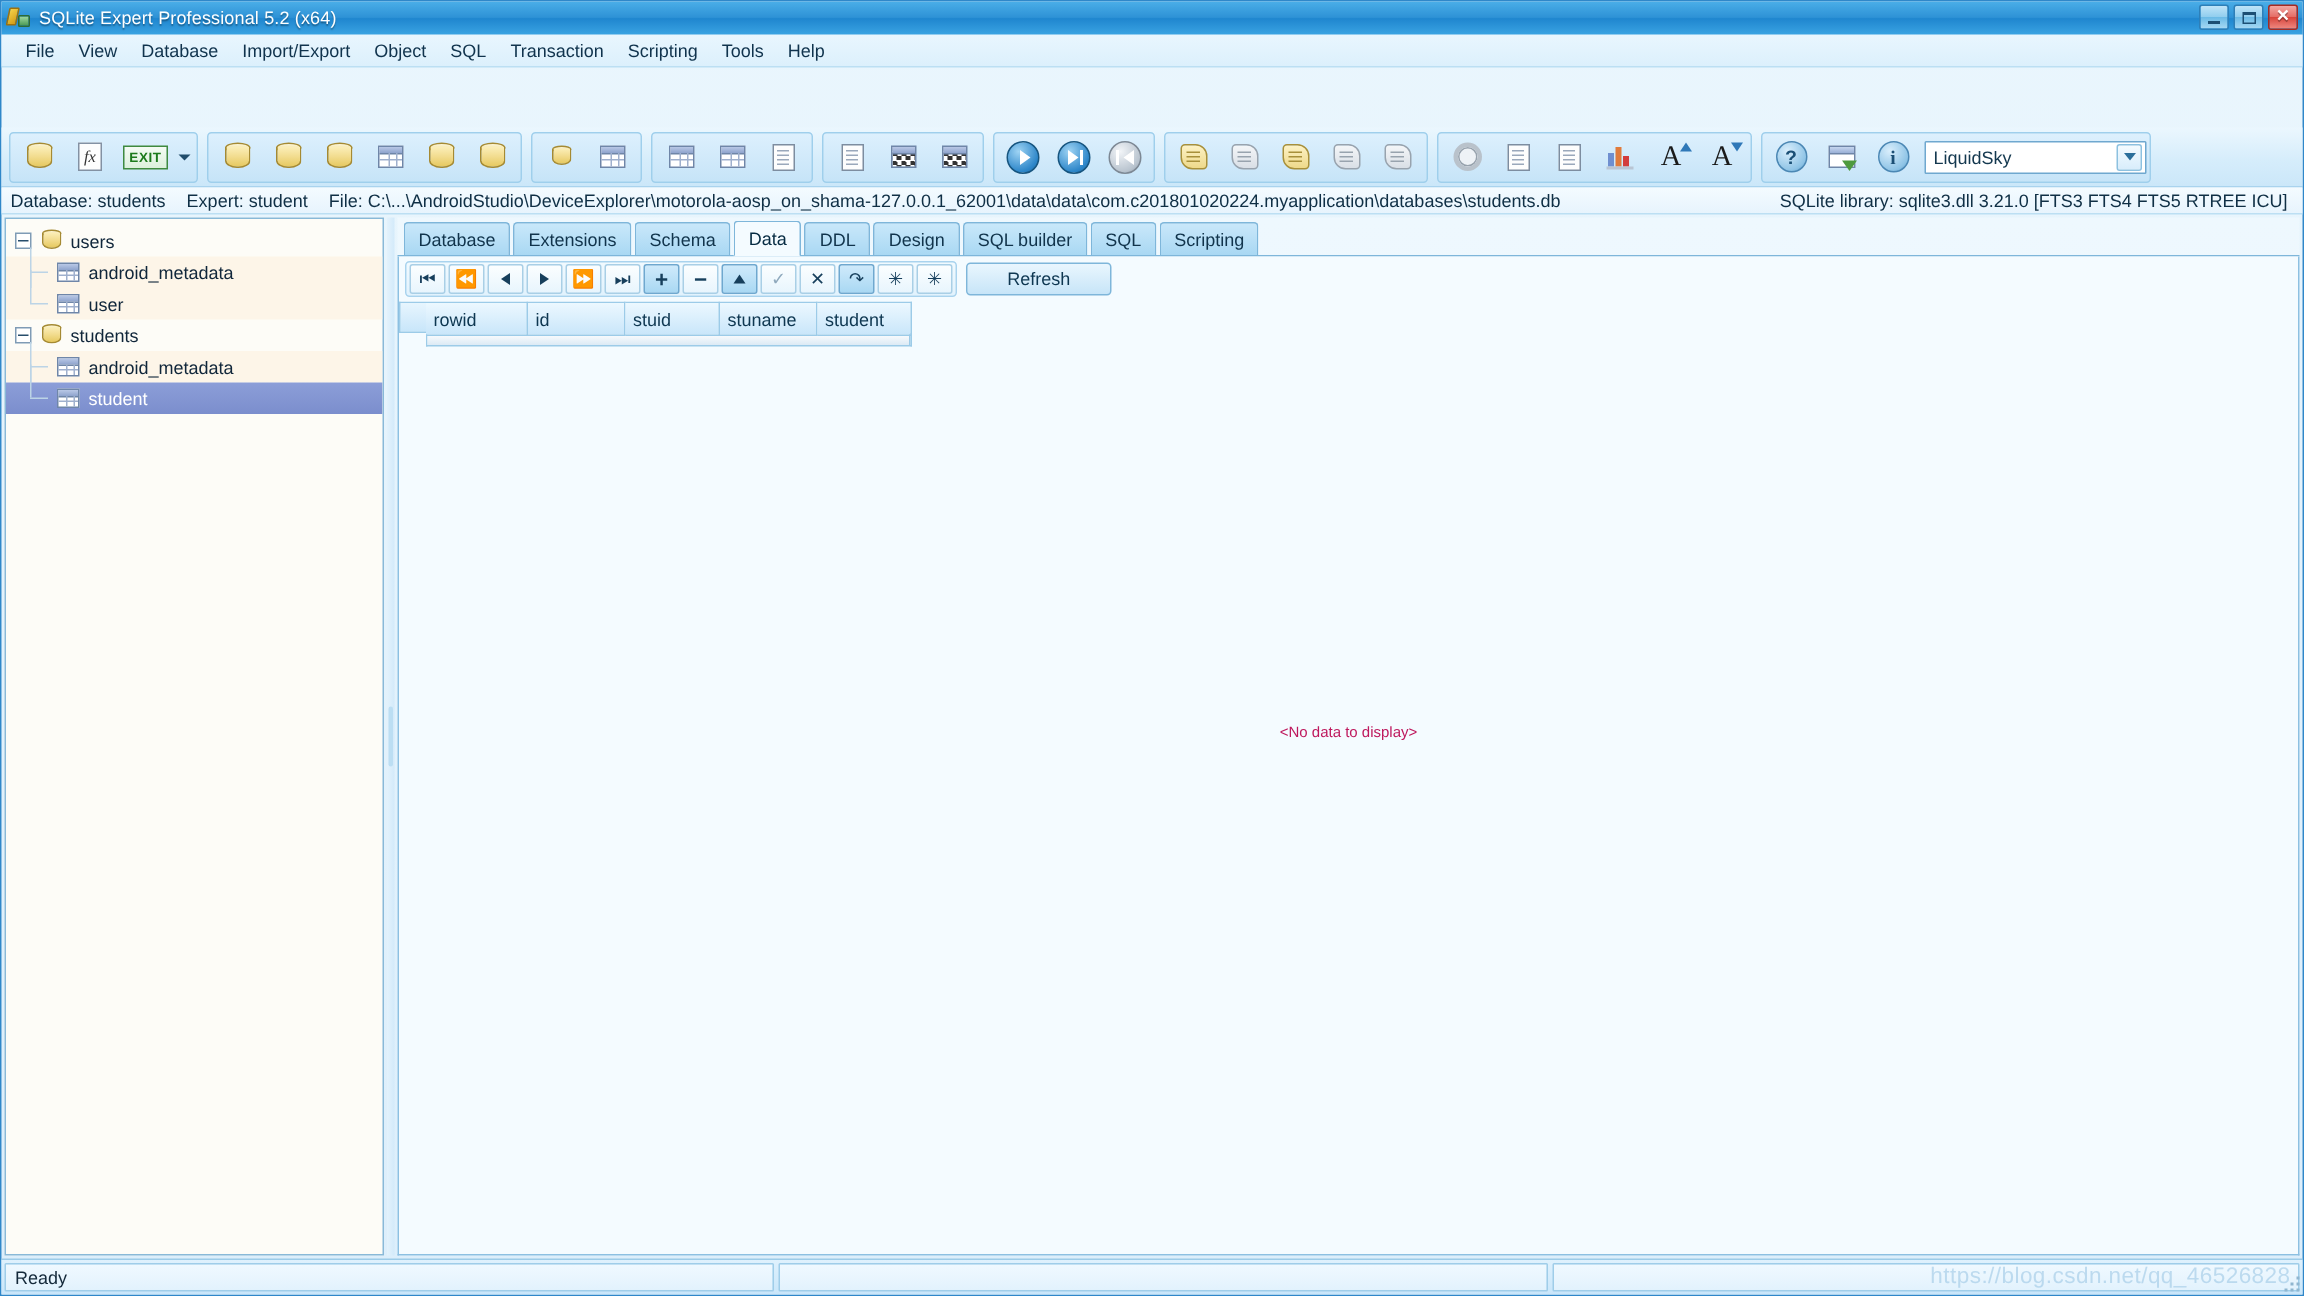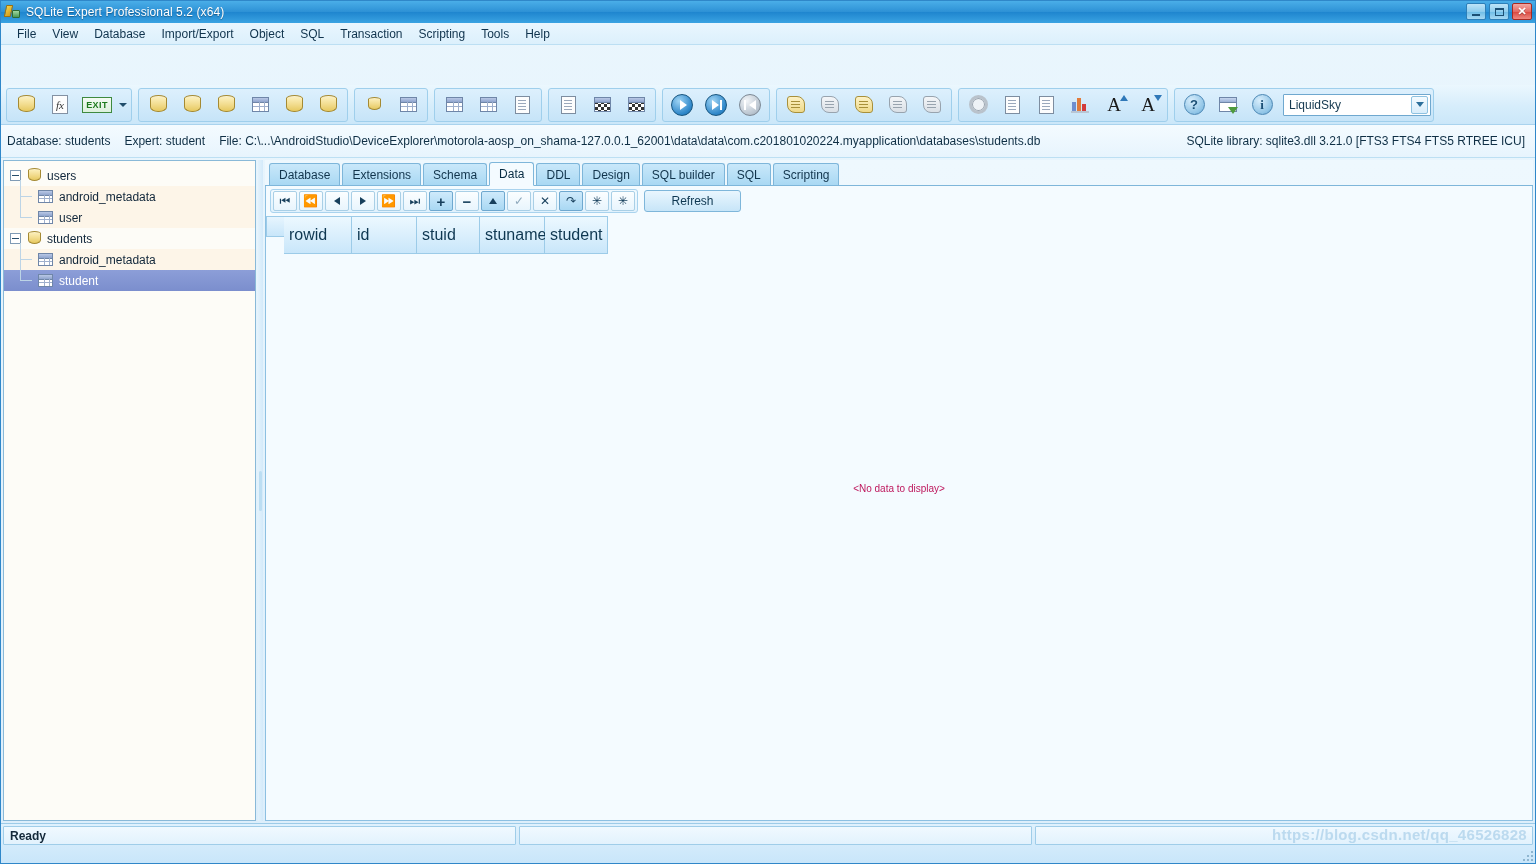--- a/index.html
+++ b/index.html
@@ -212,21 +212,21 @@
   }
   .combo-theme .arrow {
     width: 17px; height: 18px; border: 1px solid #8dc1e0; border-radius: 2px;
     background: linear-gradient(180deg,#f4fbff,#d8edfb);
     display:flex;align-items:center;justify-content:center;
   }
   .combo-theme .arrow span { width:0;height:0;border-left:4px solid transparent;border-right:4px solid transparent;border-top:5px solid #2c6f9b; }
 
   
   .infobar {
-    height: 33px; display: flex; align-items: center;
+    height: 18px; display: flex; align-items: center;
     background: linear-gradient(180deg,#f4fbff,#e7f4fd);
     border-bottom: 1px solid #bcdff3;
     padding: 0 6px; font-size: 12px; color:#0f2f45;
     flex: 0 0 auto; white-space: nowrap; overflow: hidden;
   }
   .infobar .seg { margin-right: 14px; }
   .infobar .right { margin-left: auto; margin-right: 4px; }
 
   
   .body-split { display: flex; flex: 1 1 auto; min-height: 0; padding: 2px; gap: 2px; }
@@ -334,24 +334,24 @@
 
   
   .gridwrap { flex: 1 1 auto; min-height: 0; position: relative; overflow: hidden; }
   .gridhdr { display: flex; height: 21px; }
   .gh-corner {
     width: 18px; flex: 0 0 18px;
     background: linear-gradient(180deg,#e7f5fe,#c8e6fa);
     border: 1px solid #9ccbe8; border-right: none;
   }
   .gh-cell {
-    height: 38px; display: flex; align-items: center; padding-left: 5px;
+    height: 23px; display: flex; align-items: center; padding-left: 5px;
     background: linear-gradient(180deg,#ecf8ff,#c9e6fa);
     border: 1px solid #9ccbe8; border-left: none;
-    font-size: 16px; color: #0e3751; white-space: nowrap; cursor: pointer;
+    font-size: 12px; color: #0e3751; white-space: nowrap; cursor: pointer;
   }
   .filterrow { display: flex; height: 22px; }
   .fr-btn {
     width: 18px; flex: 0 0 18px;
     border: 1px solid #9ccbe8; border-top: none; border-right: none;
     background: #f4fbff;
     display:flex; align-items:center; justify-content:center; cursor:pointer;
   }
   .funnel { width:0;height:0;border-left:5px solid transparent;border-right:5px solid transparent;border-top:7px solid #123a56; position:relative;}
   .funnel::after{content:'';position:absolute;left:-1px;top:7px;width:2px;height:3px;background:#123a56;}
@@ -391,26 +391,25 @@
     padding-left: 5px; color:#2a6ea0; font-size:12px;
   }
   .cust-btn {
     height: 21px; padding: 0 7px; border: 1px solid #6f93b5; border-radius: 2px;
     background: linear-gradient(180deg,#f3f8fc,#dbe8f2);
     display:flex;align-items:center; font-size:12px; color:#14293a; cursor:pointer;
   }
 
   
   .statusbar {
-    height: 40px; flex: 0 0 auto; display: flex; 
+    height: 24px; flex: 0 0 auto; display: flex; 
     padding: 2px; gap: 3px;
     background: linear-gradient(180deg,#dff1fd,#c9e6fa);
     border-top: 1px solid #9ccbe8;
     position: relative;
-    font-weight: bold;
   }
   .sb-panel {
     height: 19px; border: 1px solid #9fcde9; border-radius: 1px;
     background: linear-gradient(180deg,#f0f9ff,#e2f2fd);
     display:flex; align-items:center; padding-left: 6px;
     font-size: 12px; color:#14293a;
   }
   .sb-1 { flex: 0 0 513px; }
   .sb-2 { flex: 0 0 513px; }
   .sb-3 { flex: 1 1 auto; position: relative; overflow: hidden; }

